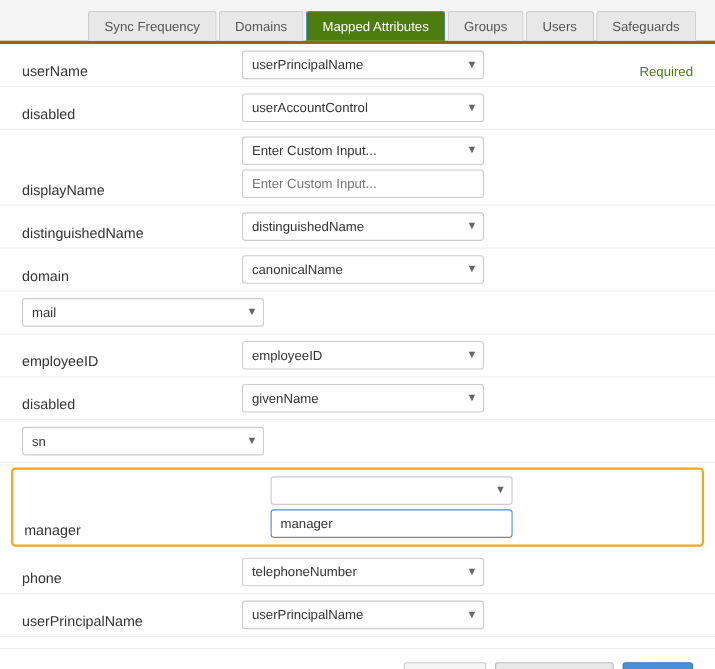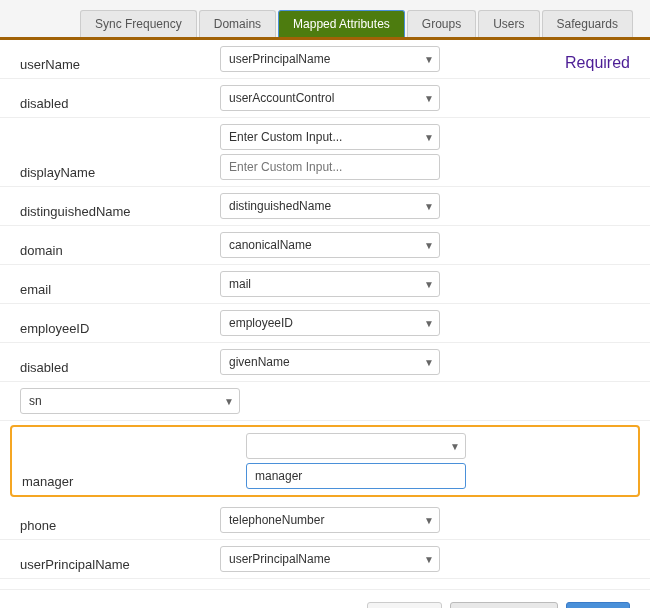--- a/index.html
+++ b/index.html
@@ -104,22 +104,22 @@
       border-radius: 3px;
       font-size: 12px;
       color: #999;
     }
     .custom-input.active {
       color: #333;
       border-color: #4a90d9;
       outline: none;
     }
     .required-badge {
-      color: #4c1d95;
-      font-size: 16px;
+      color: #4d7c0f;
+      font-size: 12px;
       padding-top: 7px;
       margin-left: 6px;
     }
 
     
     .footer {
       display: flex;
       justify-content: flex-end;
       align-items: center;
       padding: 12px 20px;
@@ -186,21 +186,20 @@
         <div class="select-wrap"><select><option value="distinguishedName">distinguishedName</option></select><span class="select-arrow">▼</span></div>
       </div>
     </div>
     <div class="attr-row">
       <div class="attr-label">domain</div>
       <div class="attr-input-wrapper">
         <div class="select-wrap"><select><option value="canonicalName">canonicalName</option></select><span class="select-arrow">▼</span></div>
       </div>
     </div>
     <div class="attr-row">
-      <div class="attr-label">email</div>
       <div class="attr-input-wrapper">
         <div class="select-wrap"><select><option value="mail">mail</option></select><span class="select-arrow">▼</span></div>
       </div>
     </div>
     <div class="attr-row">
       <div class="attr-label">employeeID</div>
       <div class="attr-input-wrapper">
         <div class="select-wrap"><select><option value="employeeID">employeeID</option></select><span class="select-arrow">▼</span></div>
       </div>
     </div>

